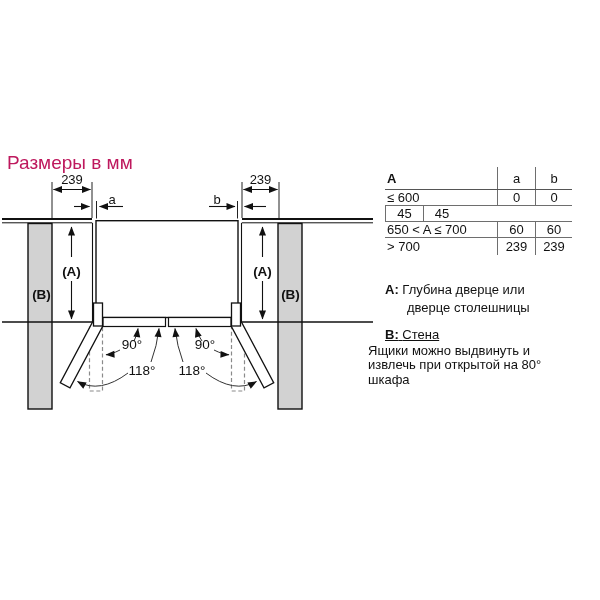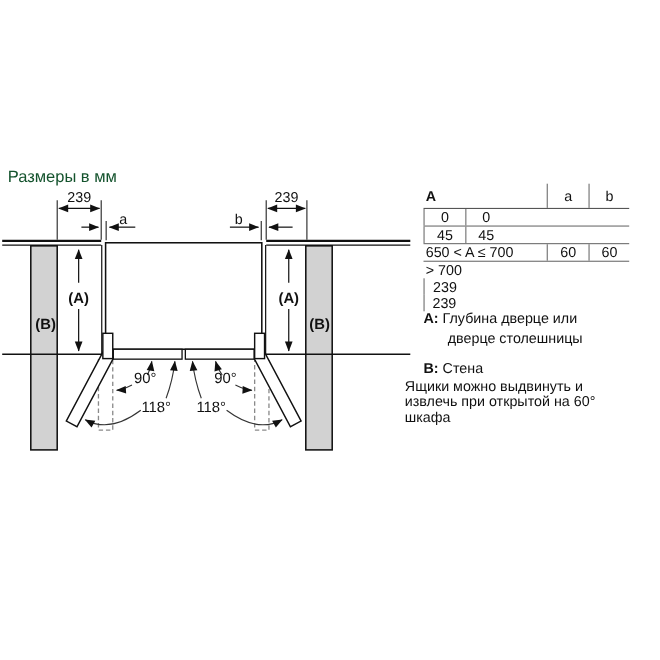--- a/index.html
+++ b/index.html
@@ -2,36 +2,36 @@
 <html><head>
 <meta charset="utf-8">
 <style>
   html,body{margin:0;padding:0;}
   body{
     width:600px;height:600px;position:relative;background:#ffffff;
     font-family:"Liberation Sans","DejaVu Sans",sans-serif;color:#111;
     overflow:hidden;
   }
   .abs{position:absolute;}
-  #heading{left:7px;top:152px;font-size:15px;color:#14532d;}
+  #heading{left:7px;top:152px;font-size:19px;color:#be185d;}
   
   #spec-table{left:385px;top:167px;width:187px;font-size:13px;}
   .trow{display:flex;box-sizing:border-box;}
   .trow.head{height:23px;border-bottom:1.4px solid #555;}
   .trow.mid{height:16px;border-bottom:1px solid #6e6e6e;}
-  .trow.last{height:17px;flex-direction:column;}
+  .trow.last{height:17px;}
   .cell{display:flex;align-items:center;box-sizing:border-box;}
   .c1{width:112px;padding-left:2px;}
   .c2{width:38px;border-left:1px solid #6e6e6e;justify-content:center;}
   .c3{width:37px;border-left:1px solid #6e6e6e;justify-content:center;}
   .bold{font-weight:bold;}
   
   .note{font-size:13px;color:#111;}
   #note-a{left:385px;top:281px;width:205px;line-height:18px;padding-left:22px;text-indent:-22px;}
-  #note-b{left:385px;top:327px;width:205px;}
+  #note-b{left:385px;top:327px;width:205px;text-decoration:underline;}
   #note-drawer{left:368px;top:344px;width:210px;line-height:14.4px;}
   
   #diagram{left:0;top:150px;}
   svg text{font-family:"Liberation Sans","DejaVu Sans",sans-serif;fill:#111;}
   .t13{font-size:13px;}
   .tlab{font-size:13px;}
   .tbold{font-size:13.5px;font-weight:bold;}
   .tang{font-size:13.5px;}
 </style>
 </head>
@@ -140,20 +140,21 @@
   <text x="192" y="374.5" text-anchor="middle" class="tang">118°</text>
 </svg>
 
 <div id="spec-table" class="abs">
   <div class="trow head">
     <div class="cell c1 bold">A</div>
     <div class="cell c2">a</div>
     <div class="cell c3">b</div>
   </div>
   <div class="trow mid">
+    <div class="cell c1">≤ 600</div>
     <div class="cell c2">0</div>
     <div class="cell c3">0</div>
   </div>
   <div class="trow mid">
     <div class="cell c2">45</div>
     <div class="cell c3">45</div>
   </div>
   <div class="trow mid">
     <div class="cell c1">650 &lt; A ≤ 700</div>
     <div class="cell c2">60</div>
@@ -170,15 +171,15 @@
   <span class="bold">A:</span>
   <span>Глубина дверце или</span><br>
   <span>дверце столешницы</span>
 </div>
 <div id="note-b" class="abs note">
   <span class="bold">B:</span>
   <span>Стена</span>
 </div>
 <div id="note-drawer" class="abs note">
   <span>Ящики можно выдвинуть и</span><br>
-  <span>извлечь при открытой на 60°</span><br>
+  <span>извлечь при открытой на 80°</span><br>
   <span>шкафа</span>
 </div>
 
 </body></html>

